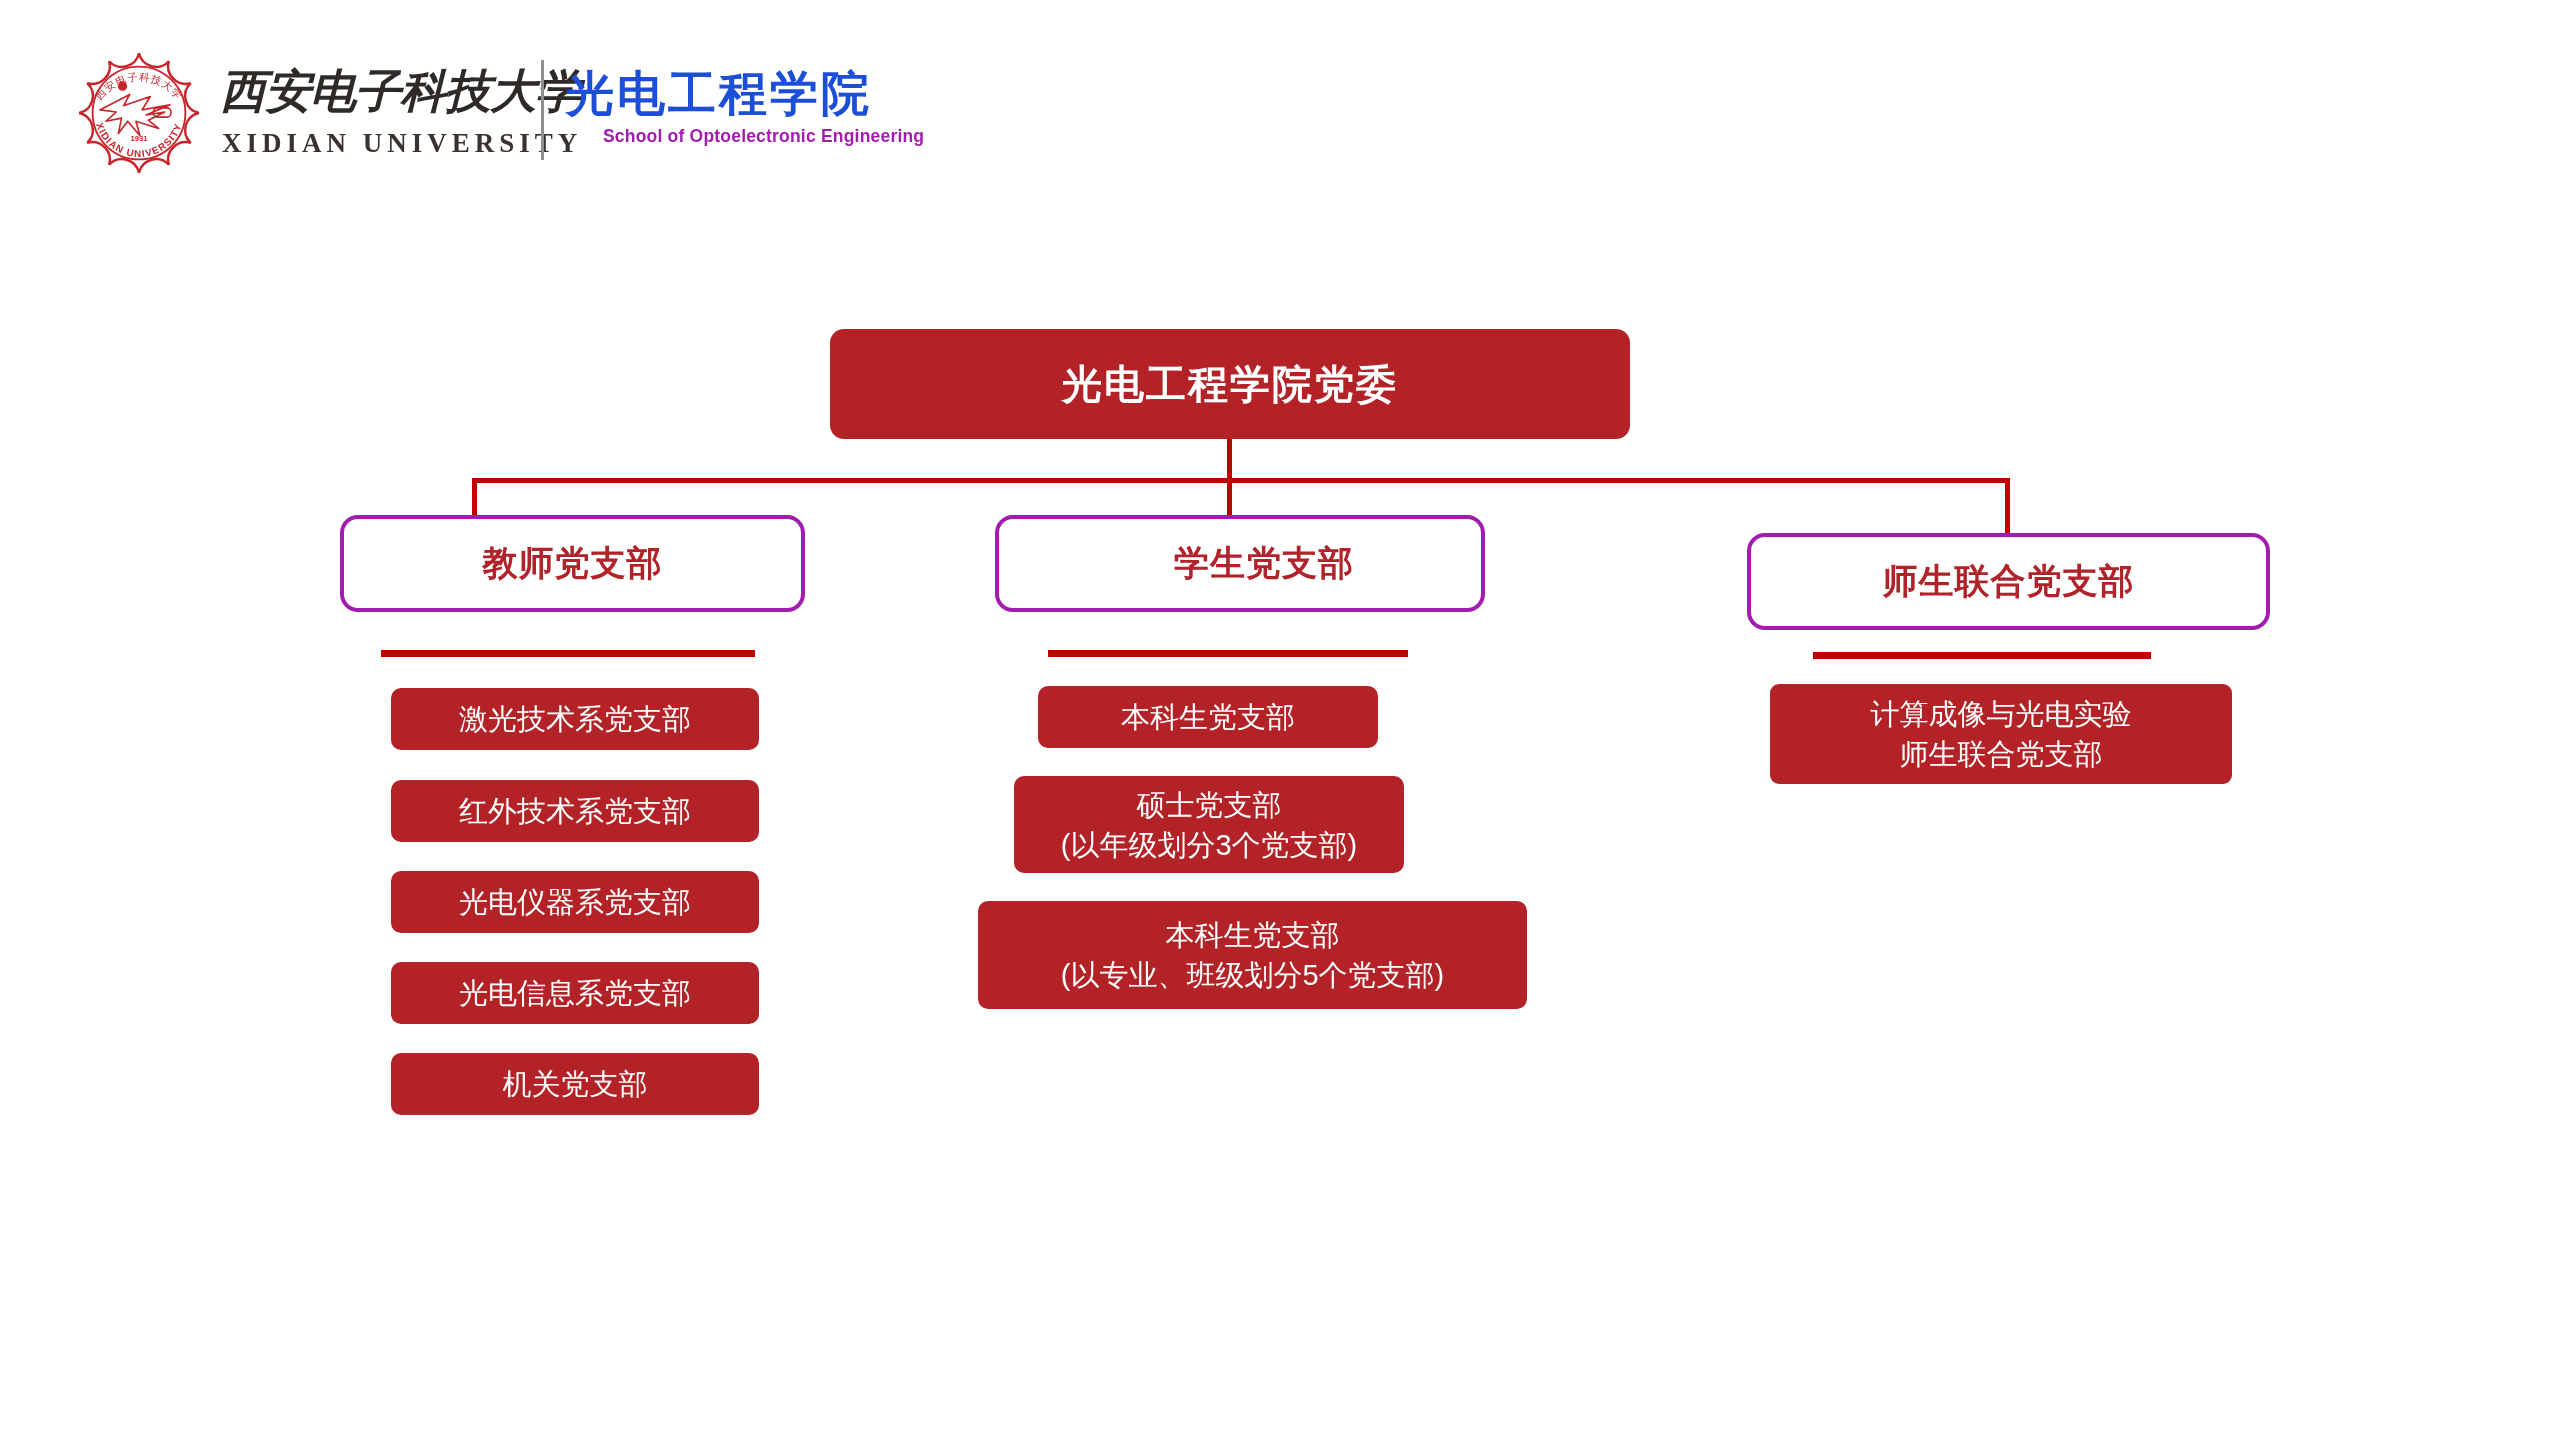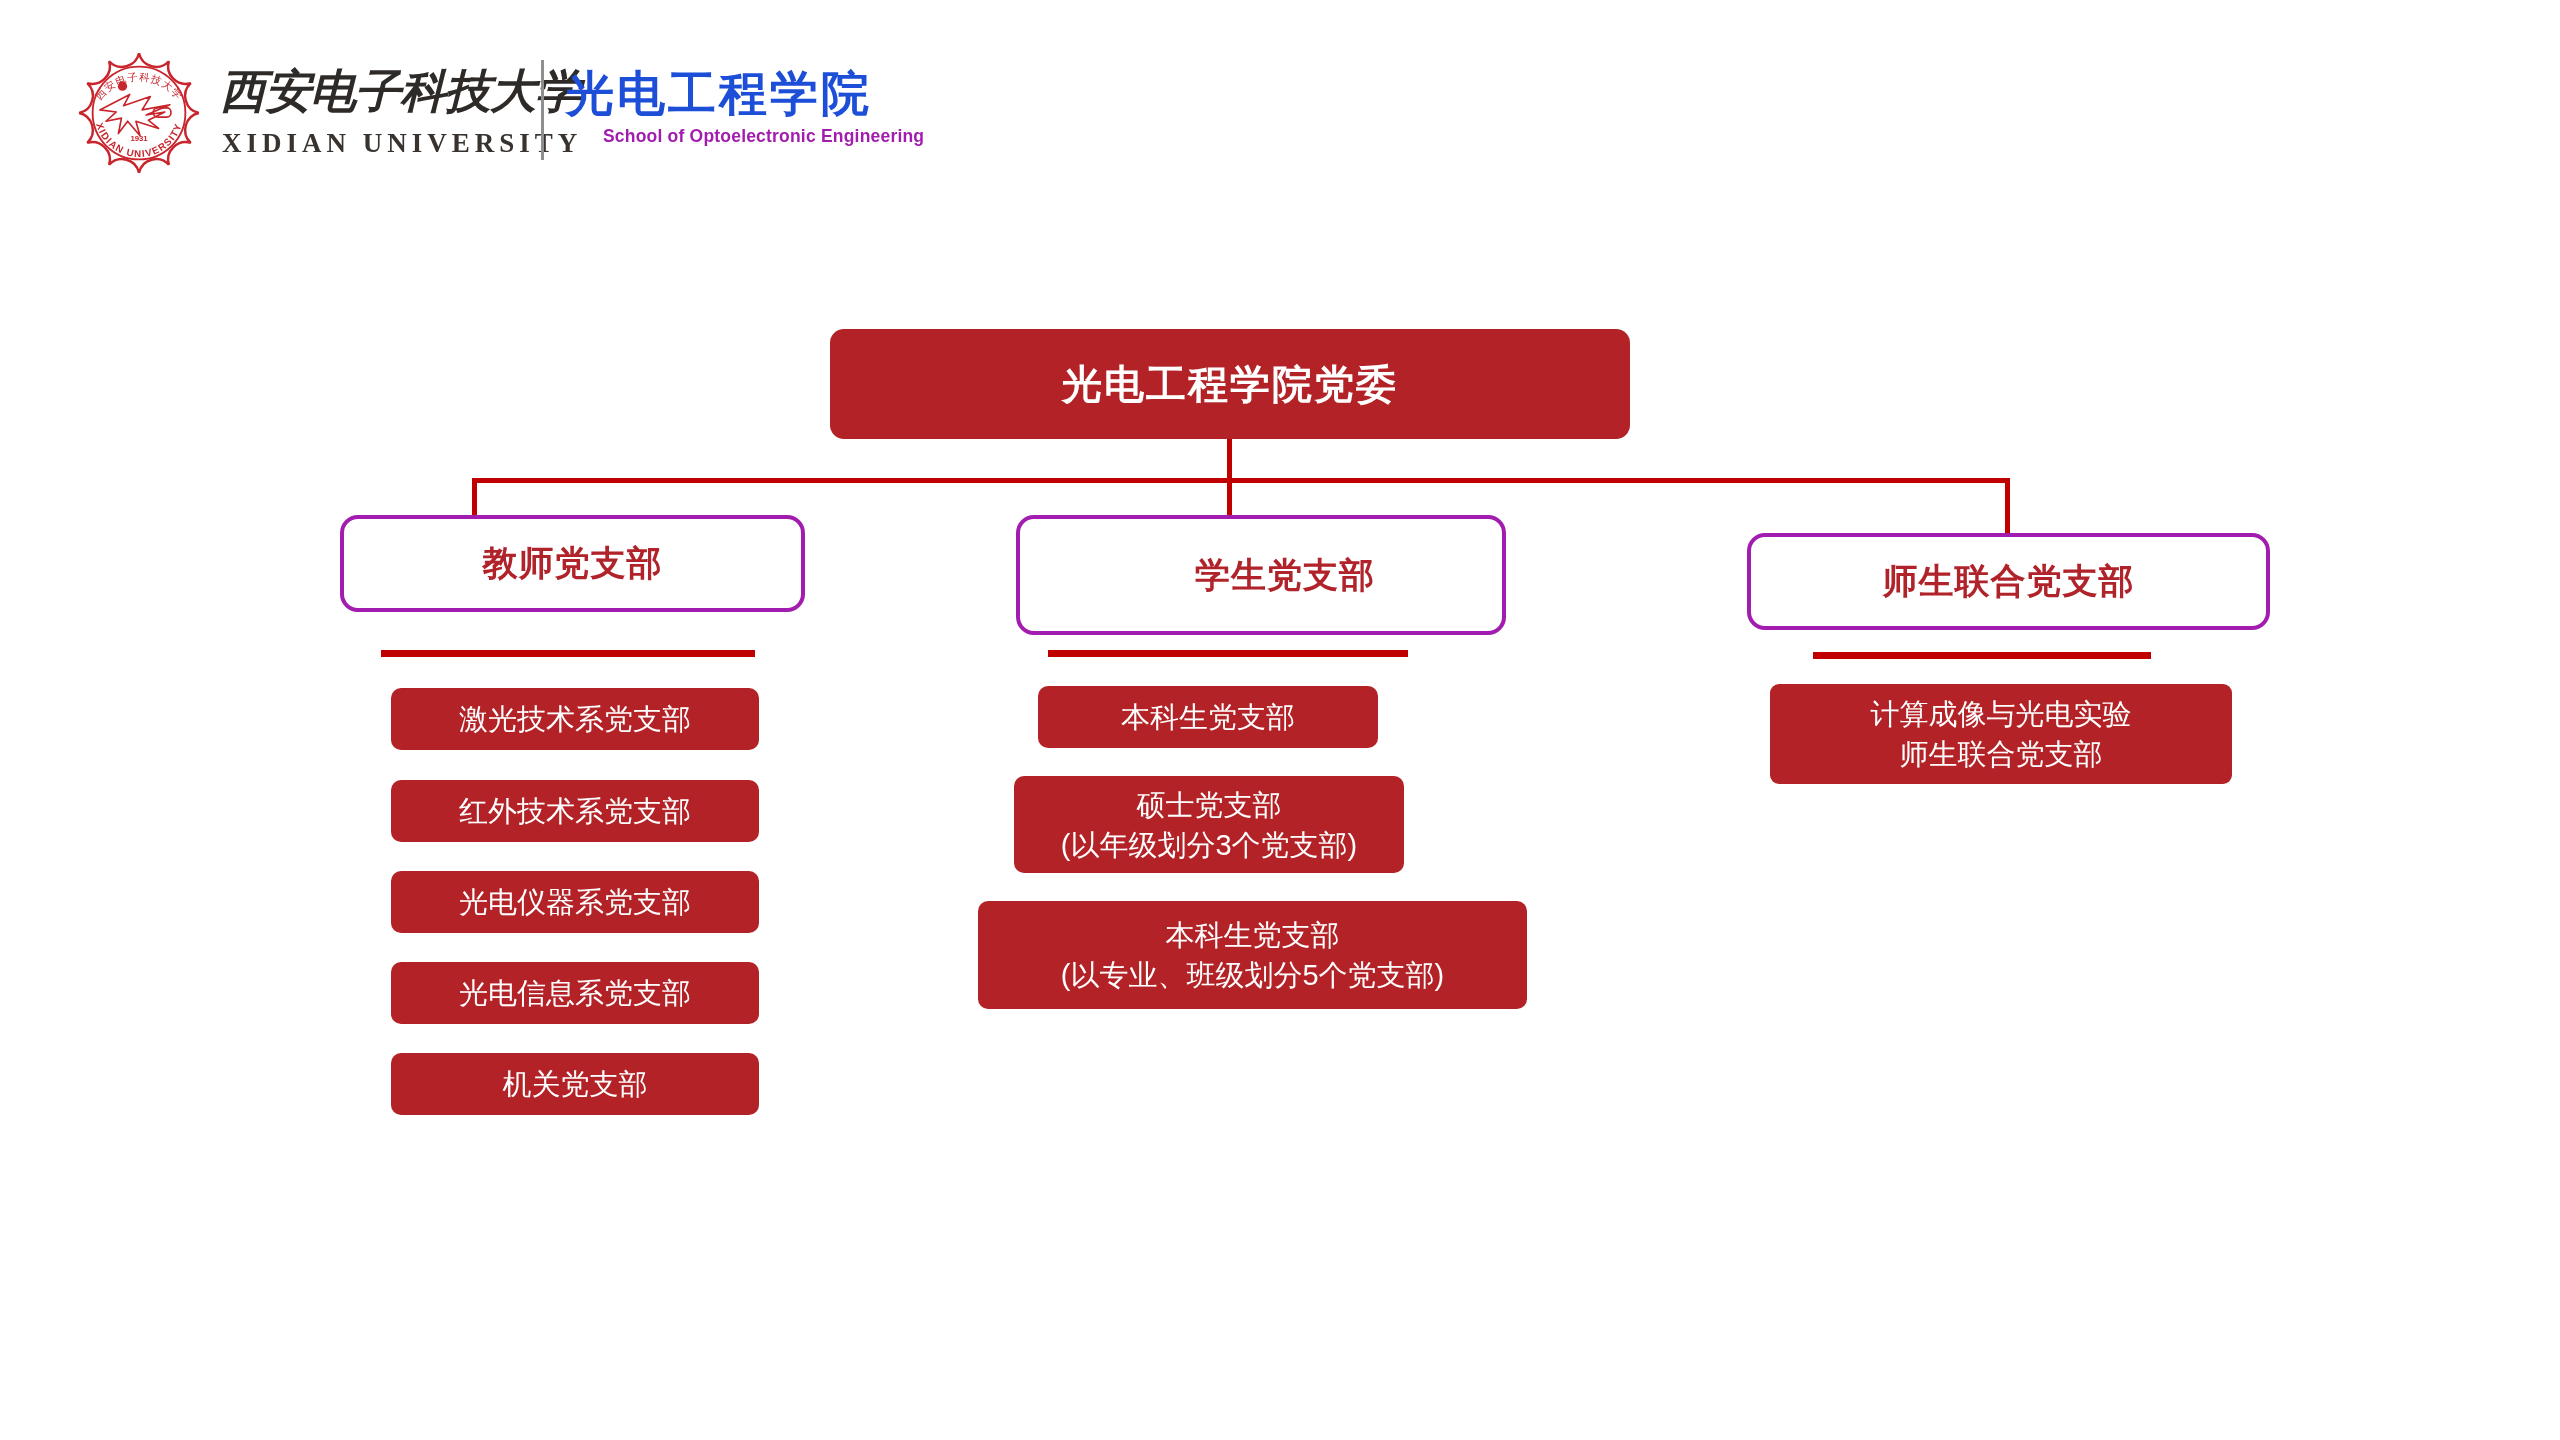--- a/index.html
+++ b/index.html
@@ -35,21 +35,21 @@
     align-items:center;justify-content:center;text-align:center;
   }
   .root-box{left:830px;top:329px;width:800px;height:110px;border-radius:14px;
     font-size:40px;font-weight:bold;letter-spacing:2px;}
   .branch-box{
     position:absolute;background:#ffffff;border:4px solid #a21caf;border-radius:18px;
     color:#b1232a;font-weight:bold;font-size:35px;letter-spacing:1px;
     display:flex;align-items:center;justify-content:center;text-align:center;box-sizing:border-box;
   }
   .branch-left{left:340px;top:515px;width:465px;height:97px;}
-  .branch-mid{left:1016px;top:515px;width:490px;height:120px;padding-left:48px;}
+  .branch-mid{left:995px;top:515px;width:490px;height:97px;padding-left:48px;}
   .branch-right{left:1747px;top:533px;width:523px;height:97px;}
   .underline{position:absolute;height:7px;background:#c00000;}
   .ul-left{left:381px;top:650px;width:374px;}
   .ul-mid{left:1048px;top:650px;width:360px;}
   .ul-right{left:1813px;top:652px;width:338px;}
   .conn{position:absolute;background:#c00000;}
   .stem-root{left:1227px;top:439px;width:5px;height:39px;}
   .h-line{left:472px;top:478px;width:1538px;height:5px;}
   .drop-left{left:472px;top:483px;width:5px;height:32px;}
   .drop-mid{left:1227px;top:483px;width:5px;height:32px;}

